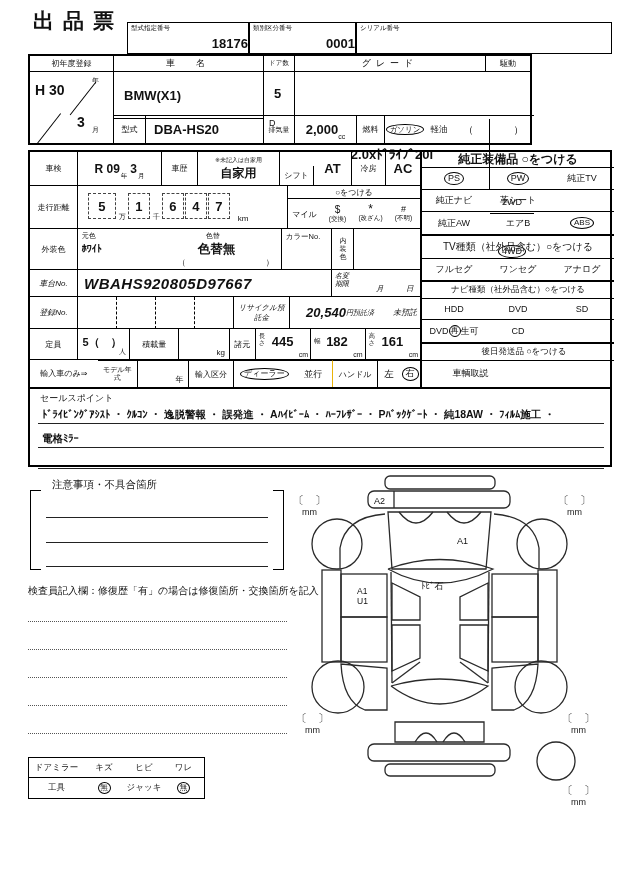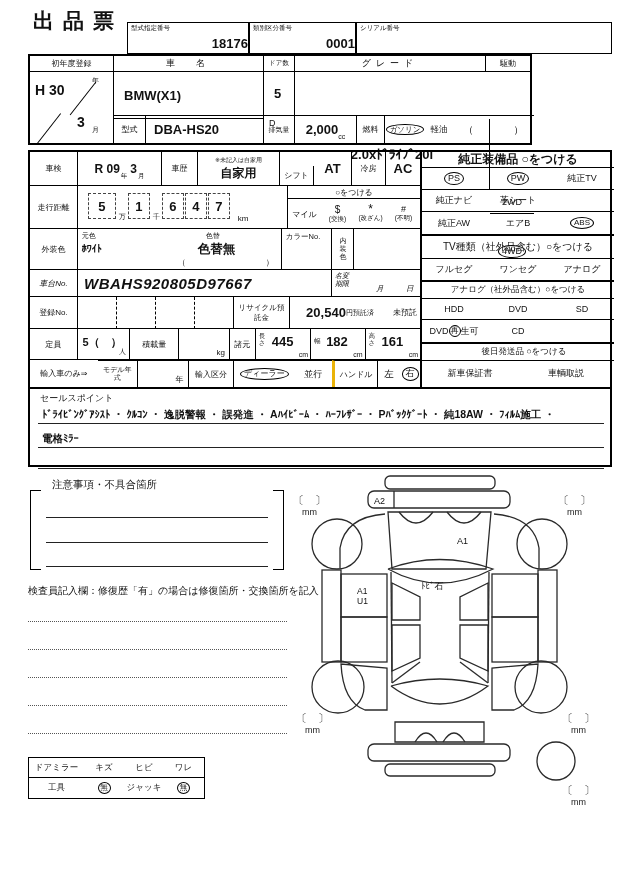--- a/index.html
+++ b/index.html
@@ -173,21 +173,21 @@
     <div class="abs flex" style="left:0;top:118px;width:390px;height:27px;font-style:italic;">
       <div class="cell br lbl bb" style="width:48px;">車台No.</div>
       <div class="cell br bb val" style="width:254px;font-size:15px;justify-content:flex-start;padding-left:6px;letter-spacing:0.5px;">WBAHS920805D97667</div>
       <div class="bb" style="width:88px;position:relative;">
         <span class="abs" style="left:3px;top:2px;width:16px;font-size:7px;line-height:1.2;">名変期限</span>
         <span class="abs" style="left:44px;bottom:2px;font-size:7.5px;">月</span>
         <span class="abs" style="left:74px;bottom:2px;font-size:7.5px;">日</span>
       </div>
     </div>
 
-    <div class="abs flex" style="left:0;top:145px;width:390px;height:32px;">
+    <div class="abs flex" style="left:0;top:145px;width:390px;height:32px;font-style:italic;">
       <div class="cell br lbl bb" style="width:48px;">登録No.</div>
       <div class="cell bb brd" style="width:39px;"></div>
       <div class="cell bb brd" style="width:39px;"></div>
       <div class="cell bb brd" style="width:39px;"></div>
       <div class="cell bb br" style="width:39px;"></div>
       <div class="cell br bb" style="width:56px;font-size:7.5px;padding:0 4px;line-height:1.3;">リサイクル預託金</div>
       <div class="cell bb" style="width:100px;">
         <span class="val" style="font-size:13px;">20,540</span>
         <span style="font-size:7px;">円預託済</span>
       </div>
@@ -226,21 +226,21 @@
       <div class="cell lbl" style="width:68px;">輸入車のみ⇒</div>
       <div class="cell br bt" style="width:40px;font-size:7px;padding:0 5px;line-height:1.2;">モデル年式</div>
       <div class="bt br" style="width:50px;position:relative;">
         <span class="abs" style="right:4px;bottom:2px;font-size:8px;">年</span>
       </div>
       <div class="cell br bt lbl" style="width:46px;">輸入区分</div>
       <div class="cell bt" style="width:60px;">
         <span class="circ" style="font-size:8px;">ディーラー</span>
       </div>
       <div class="cell bt bld" style="width:38px;font-size:9px;">並行</div>
-      <div class="cell br bt bl2 lbl" style="width:46px;border-left:3px solid #eab308;">ハンドル</div>
+      <div class="cell br bt bl2 lbl" style="width:46px;border-left:1px solid #eab308;">ハンドル</div>
       <div class="cell bt" style="width:22px;font-size:9.5px;">左</div>
       <div class="cell bt bld" style="width:20px;">
         <span class="circ" style="font-size:9px;">右</span>
       </div>
     </div>
 
     <div class="abs" style="left:390px;top:0;width:194px;height:235px;border-left:2px solid #000;">
       <div class="cell bb" style="height:16px;font-size:12px;font-weight:bold;">純正装備品 ○をつける</div>
       <div class="flex bb" style="height:22px;">
         <div class="cell" style="width:64px;">
@@ -262,38 +262,37 @@
         <div class="cell bld" style="width:64px;">
             <span class="circ" style="font-size:8px;">ABS</span>
           </div>
       </div>
       <div class="cell bt2 bb" style="height:25px;font-size:10px;">TV種類（社外品含む）○をつける</div>
       <div class="flex" style="height:21px;">
         <div class="cell" style="width:64px;font-size:9px;">フルセグ</div>
         <div class="cell bld" style="width:64px;font-size:9px;">ワンセグ</div>
         <div class="cell bld" style="width:64px;font-size:9px;">アナログ</div>
       </div>
-      <div class="cell bt2 bb" style="height:19px;font-size:8.5px;">アナログ（社外品含む）○をつける</div>
+      <div class="cell bt2 bb" style="height:19px;font-size:8.5px;">ナビ種類（社外品含む）○をつける</div>
       <div class="flex bb" style="height:21px;">
         <div class="cell" style="width:64px;font-size:9px;">HDD</div>
         <div class="cell bld" style="width:64px;font-size:9px;">DVD</div>
         <div class="cell bld" style="width:64px;font-size:9px;">SD</div>
       </div>
       <div class="flex" style="height:22px;">
         <div class="cell" style="width:64px;font-size:9px;">
           <span>DVD</span>
             <span class="circ" style="font-size:8px;padding:0 1px;">再</span>
             <span>生可</span>
         </div>
         <div class="cell bld" style="width:64px;font-size:9px;">CD</div>
         <div class="cell bld" style="width:64px;"></div>
       </div>
       <div class="cell bt2 bb" style="height:19px;font-size:8.5px;padding-left:12px;">後日発送品 ○をつける</div>
       <div class="flex" style="height:24px;">
-        <div class="cell" style="width:97px;font-size:9px;">新車保証書</div>
         <div class="cell bld" style="width:97px;font-size:9px;">車輌取説</div>
       </div>
     </div>
 
     <div class="abs bt2" style="left:0;top:235px;width:580px;height:82px;">
       <span class="abs" style="left:10px;top:3px;font-size:9px;">セールスポイント</span>
       <div class="abs solidline" style="left:8px;top:34px;width:566px;"></div>
       <span class="abs" style="left:12px;top:19px;font-size:10.5px;font-weight:bold;">ﾄﾞﾗｲﾋﾞﾝｸﾞｱｼｽﾄ ・ ｸﾙｺﾝ ・ 逸脱警報 ・ 誤発進 ・ Aﾊｲﾋﾞｰﾑ ・ ﾊｰﾌﾚｻﾞｰ ・ Pﾊﾞｯｸｹﾞｰﾄ ・ 純18AW ・ ﾌｨﾙﾑ施工 ・</span>
       <div class="abs solidline" style="left:8px;top:58px;width:566px;"></div>
       <span class="abs" style="left:12px;top:43px;font-size:10.5px;font-weight:bold;">電格ﾐﾗｰ</span>

